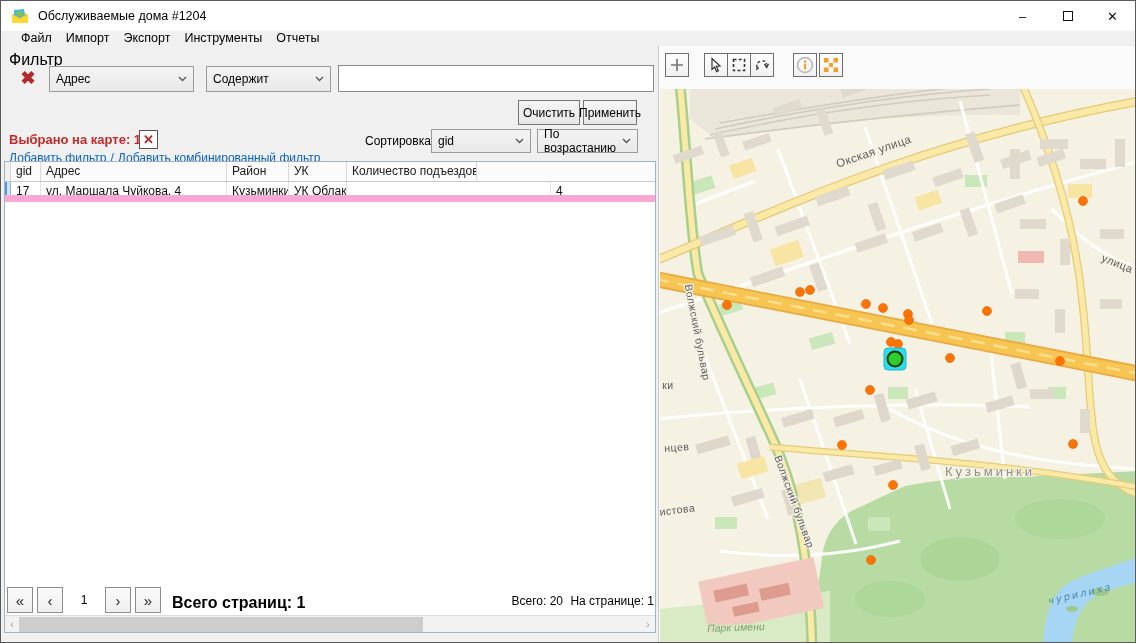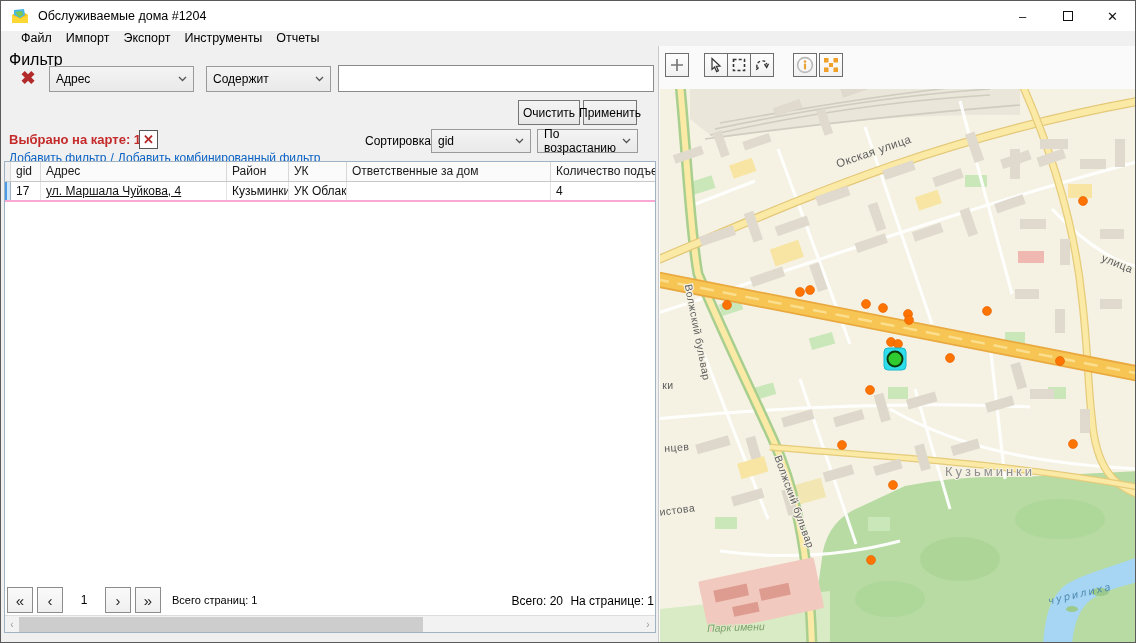--- a/index.html
+++ b/index.html
@@ -36,34 +36,34 @@
   .sel-x { position:absolute; left:138px; top:79px; width:19px; height:19px; background:#fdfdfd; border:1px solid #555; display:flex; align-items:center; justify-content:center; }
   .sort-label { position:absolute; left:364px; top:83px; font-size:12px; color:#000; }
   .combo-sort { left:430px; top:78px; width:100px; height:24px; }
   .combo-dir { left:536px; top:78px; width:101px; height:24px; }
 
   
   .table-wrap { position:absolute; left:3px; top:110px; width:652px; height:472px; border:1px solid #9fb3c4; background:#fff; overflow:hidden; }
   .thead { display:flex; height:20px; background:#fbfbfb; border-bottom:1px solid #c8c8c8; }
   .th { font-size:12px; color:#1a1a1a; padding:2px 0 0 5px; border-right:1px solid #d8d8d8; overflow:hidden; white-space:nowrap; flex:none; }
   .th.rowhdr, .td.rowhdr { width:6px; padding:0; background:#f0f0f0; }
-  .tr { display:flex; height:20px; border-bottom:2px solid #f9a8d4; }
+  .tr { display:flex; height:20px; border-bottom:7px solid #f9a8d4; }
   .td { font-size:12px; color:#111; padding:2px 0 0 5px; border-right:1px solid #e4e4e4; overflow:hidden; white-space:nowrap; flex:none; }
   .tr.selected .rowhdr { background:#cfe5f8; border-right:1px solid #9fb3c4; box-shadow:inset 2px 0 0 #4d9be6; }
   .hscroll { position:absolute; left:0; bottom:0; width:650px; height:17px; background:#f2f2f2; border-top:1px solid #dcdcdc; }
   .hs-arrow { position:absolute; top:0; width:14px; height:16px; color:#9a9a9a; font-size:10px; display:flex; align-items:center; justify-content:center; }
   .hs-left { left:0; } .hs-right { right:0; }
   .hs-thumb { position:absolute; left:14px; top:1px; width:404px; height:15px; background:#cdcdcd; }
 
   
   .pager { position:absolute; left:3px; top:536px; width:652px; height:28px; }
   .pg-btn { position:absolute; top:0; width:26px; height:26px; font-size:15px; color:#222; background:linear-gradient(#fafafa,#efefef); border:1px solid #8c8c8c; }
   .pg-first{left:3px;} .pg-prev{left:33px;} .pg-next{left:101px;} .pg-last{left:131px;}
   .pg-page { position:absolute; left:66px; top:6px; width:28px; text-align:center; font-size:12px; color:#000; }
-  .pg-total-pages { position:absolute; left:168px; top:7px; font-size:11px; color:#000; }
+  .pg-total-pages { position:absolute; left:168px; top:7px; font-size:16px; color:#000;font-weight:bold; }
   .pg-right { position:absolute; right:2px; top:7px; font-size:12px; color:#000; }
   .pg-right span { margin-left:4px; }
   .footer-btns { position:absolute; left:0; top:564px; width:650px; display:flex; justify-content:flex-end; }
   .footer-btns .btn { height:24px; padding:0 9px; margin-left:4px; }
 
   
   .right-panel { position:absolute; left:657px; top:45px; width:479px; height:598px; background:#fafafa; border-left:1px solid #c9c9c9; }
   .map-toolbar { position:absolute; left:0; top:0; width:479px; height:43px; background:#fafafa; }
   .tool-btn { position:absolute; top:7px; width:24px; height:24px; background:linear-gradient(#fefefe,#f1f1f1); border:1px solid #6e6e6e; display:flex; align-items:center; justify-content:center; }
   .map-box { position:absolute; left:1px; top:43px; width:478px; height:555px; overflow:hidden; }
@@ -154,21 +154,20 @@
         </span>
     </div>
 
     <div class="table-wrap">
       <div class="thead">
           <div class="th rowhdr"></div>
           <div class="th" style="width: 30px;">gid</div>
           <div class="th" style="width: 186px;">Адрес</div>
           <div class="th" style="width: 62px;">Район</div>
           <div class="th" style="width: 58px;">УК</div>
-          <div class="th" style="width: 204px;">Ответственные за дом</div>
           <div class="th" style="width: 130px;">Количество подъездов</div>
         </div>
       <div>
           <div class="tr selected">
             <div class="td rowhdr"></div>
             <div class="td" style="width: 30px;">17</div>
             <div class="td" style="width: 186px; text-decoration: underline;">ул. Маршала Чуйкова, 4</div>
             <div class="td" style="width: 62px;">Кузьминки</div>
             <div class="td" style="width: 58px;">УК Облака</div>
             <div class="td" style="width: 204px;"></div>

